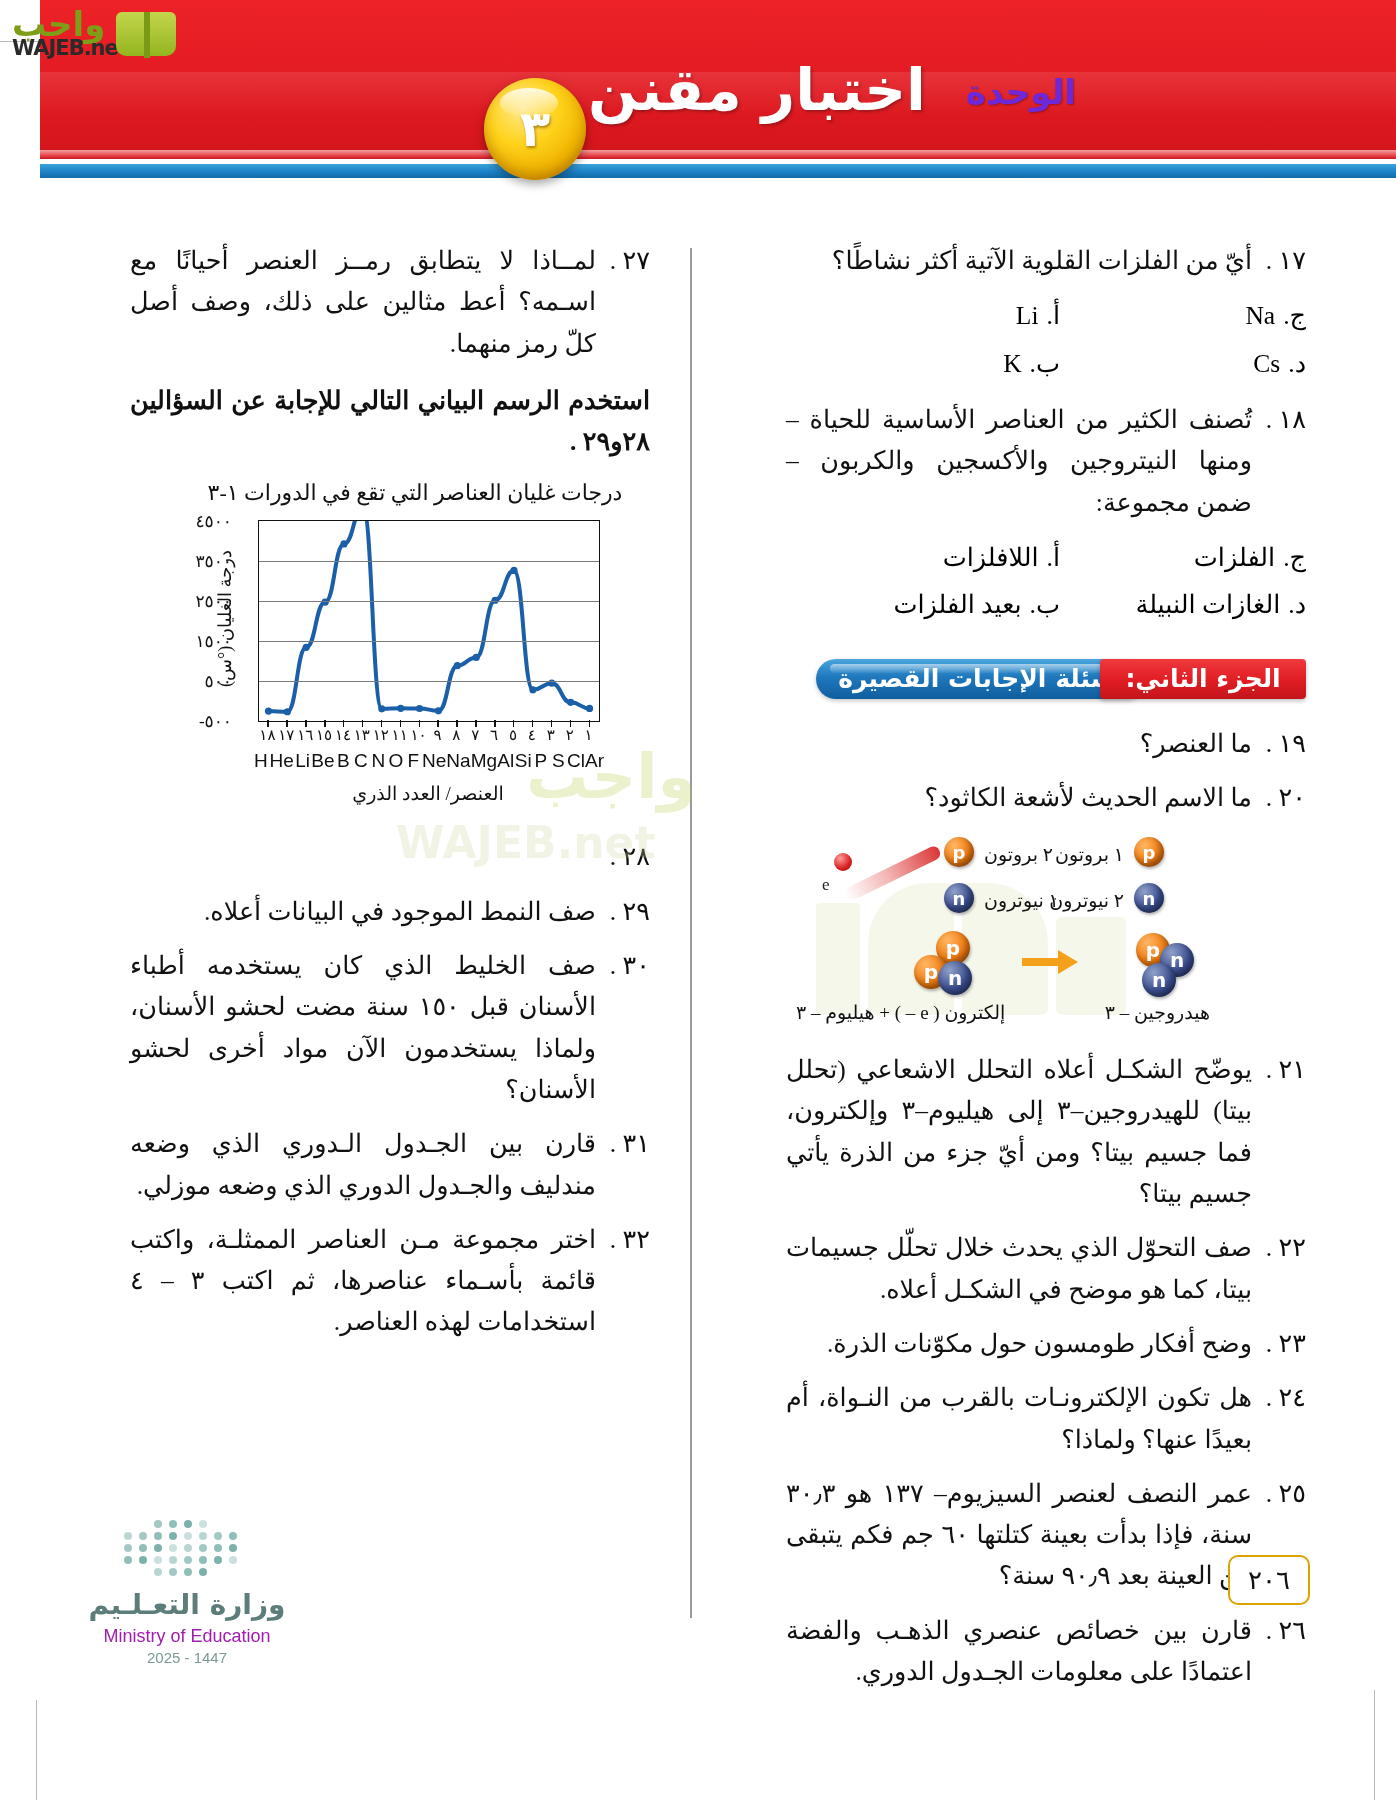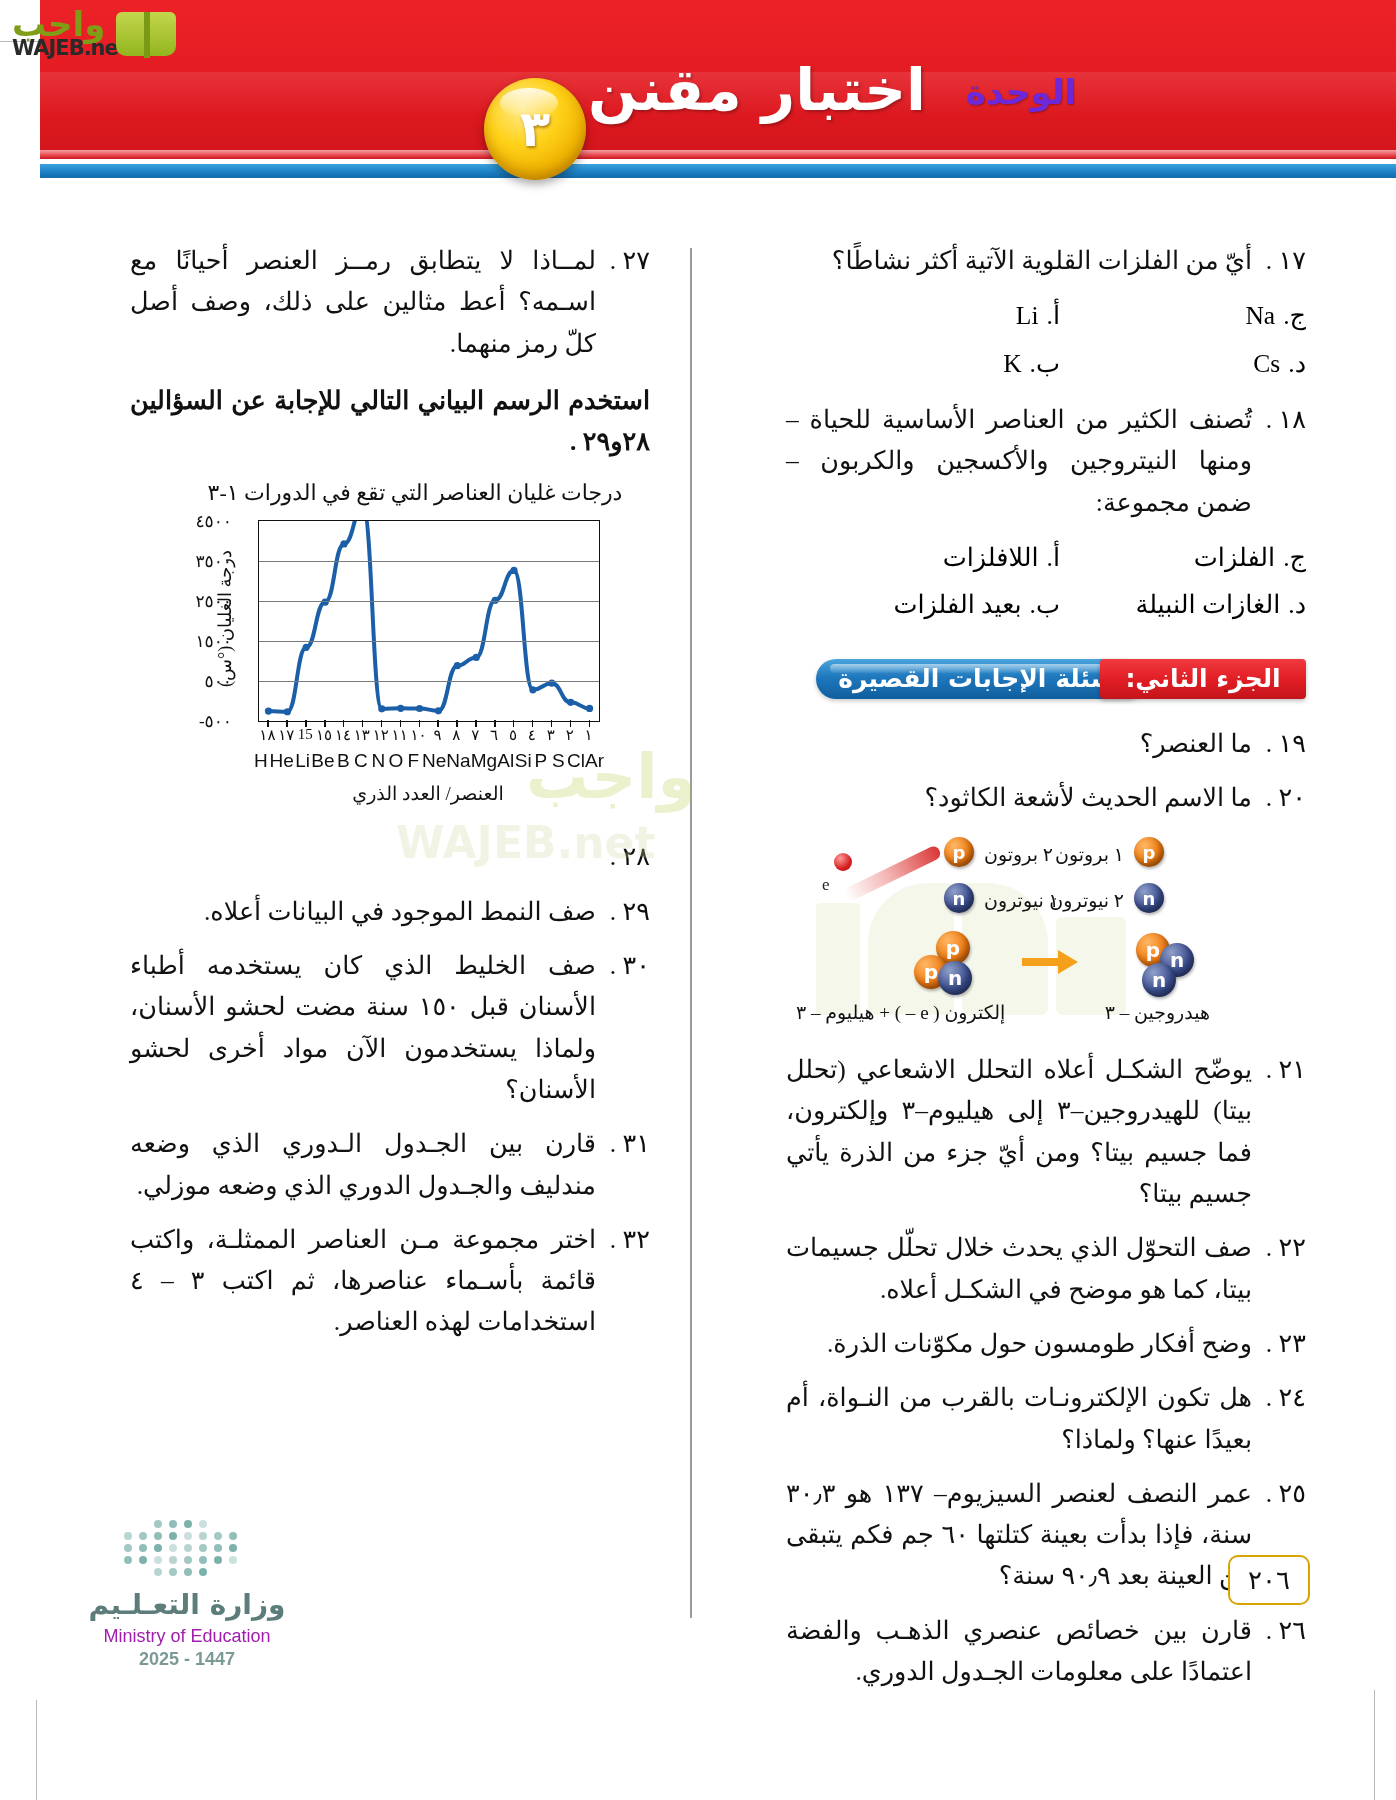--- a/index.html
+++ b/index.html
@@ -210,22 +210,22 @@
   
   .moe{position:absolute;left:72px;top:1520px;width:230px;text-align:center;}
   .moe-dots{position:relative;width:126px;height:58px;margin:0 auto 10px auto;}
   .moe-dots i{position:absolute;width:8px;height:8px;border-radius:50%;background:#6aa7a0;}
   .moe-ar{
     color:#5c7d79;font-size:28px;font-weight:bold;letter-spacing:2px;direction:rtl;
     font-family:"DejaVu Sans","Liberation Sans",sans-serif;
   }
   .moe-en{color:#a21caf;font-size:18px;margin-top:5px;direction:ltr;
     font-family:"Liberation Sans","DejaVu Sans",sans-serif;}
-  .moe-yr{color:#7b9a96;font-size:18px;margin-top:2px;direction:ltr;
-    font-family:"Liberation Sans","DejaVu Sans",sans-serif;font-weight:bold;}
+  .moe-yr{color:#7b9a96;font-size:15px;margin-top:2px;direction:ltr;
+    font-family:"Liberation Sans","DejaVu Sans",sans-serif;}
 
   .page-num{
     position:absolute;right:86px;top:1555px;width:78px;height:46px;
     border:2px solid #d9a400;border-radius:10px;
     display:flex;align-items:center;justify-content:center;
     font-size:26px;color:#111;background:#fff;
   }
 
   .wm-big{
     position:absolute;left:396px;top:740px;width:300px;height:180px;
@@ -482,21 +482,21 @@
           <span>٦</span>
           <span>٧</span>
           <span>٨</span>
           <span>٩</span>
           <span>١٠</span>
           <span>١١</span>
           <span>١٢</span>
           <span>١٣</span>
           <span>١٤</span>
           <span>١٥</span>
-          <span>15</span>
+          <span>١٦</span>
           <span>١٧</span>
           <span>١٨</span>
         </div>
       <div class="xsyms" id="xsyms">
           <span>H</span>
           <span>He</span>
           <span>Li</span>
           <span>Be</span>
           <span>B</span>
           <span>C</span>

